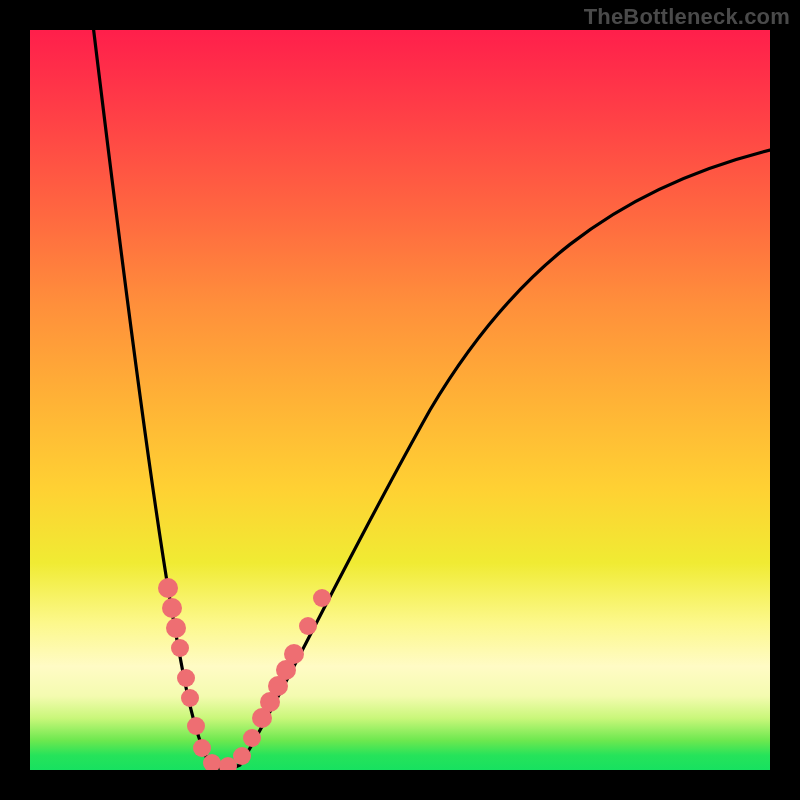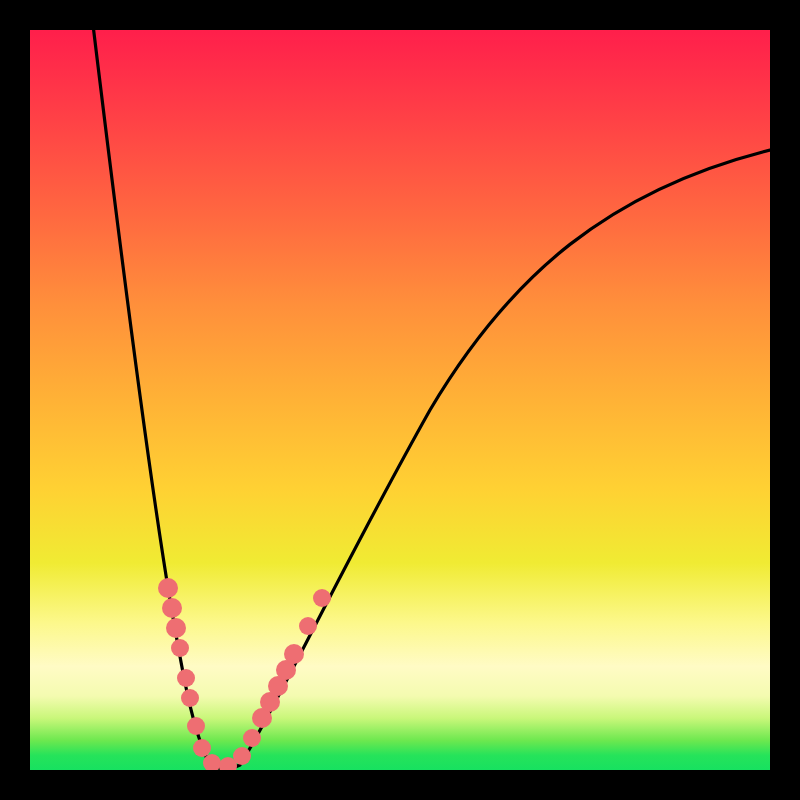--- a/index.html
+++ b/index.html
@@ -93,13 +93,14 @@
         <circle cx="240" cy="672" r="10"></circle>
         <circle cx="248" cy="656" r="10"></circle>
         <circle cx="256" cy="640" r="10"></circle>
         <circle cx="264" cy="624" r="10"></circle>
         <circle cx="278" cy="596" r="9"></circle>
         <circle cx="292" cy="568" r="9"></circle>
       </g>
     </svg>
   </div>
 
+  <div class="watermark">TheBottleneck.com</div>
 </div>
 
 </body></html>

